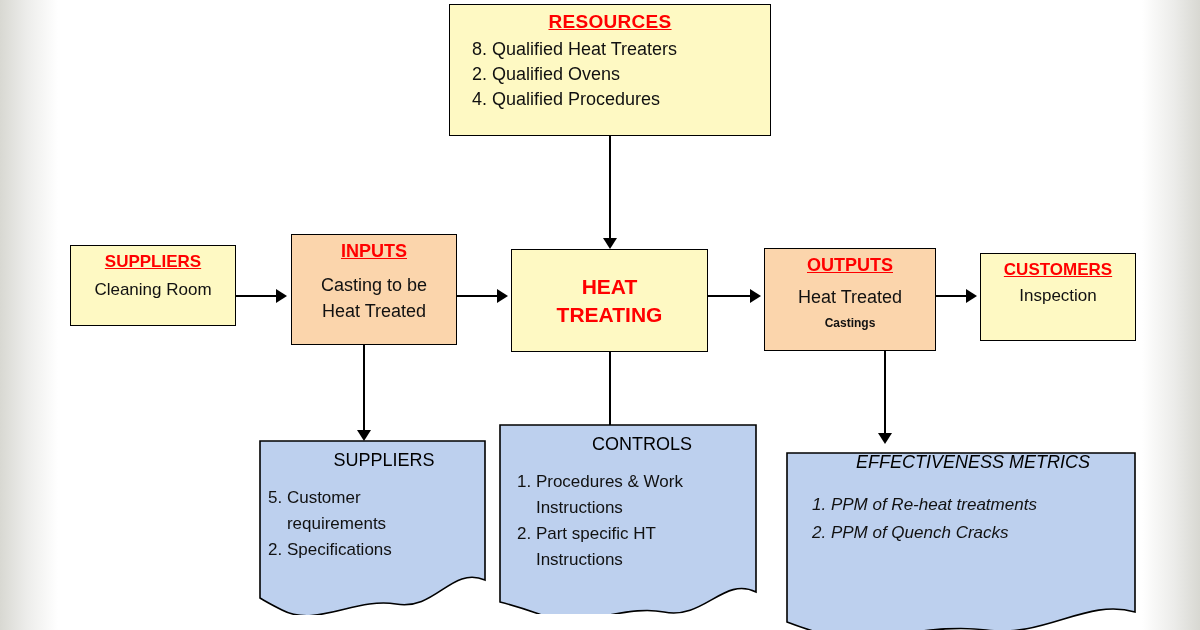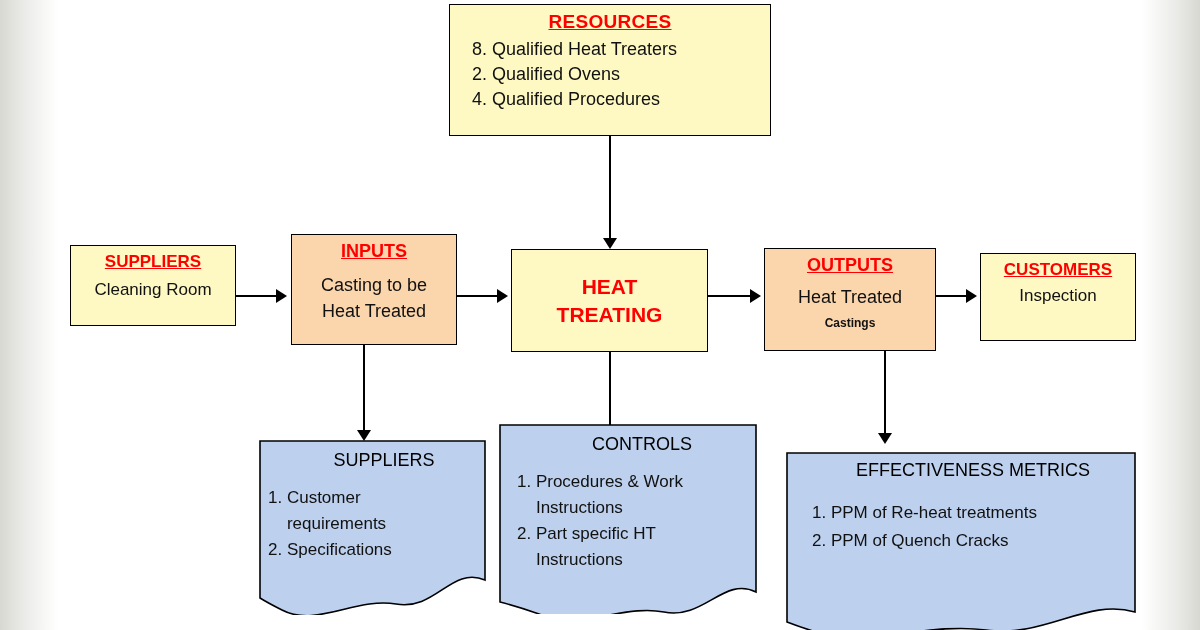--- a/index.html
+++ b/index.html
@@ -168,21 +168,21 @@
 
   <div class="doc-shape" style="left:246px; top:440px; width:240px; height:175px;">
     <svg width="240" height="175" viewBox="0 0 240 175">
       <path d="M14,1 L239,1 L239,140 C205,126 190,171 150,164 C110,157 70,188 36,170 C22,163 14,158 14,158 Z" fill="#bdd0ee" stroke="#000000" stroke-width="1.6"></path>
     </svg>
     <div class="doc-content" style="padding:10px 12px 0 18px;">
       <div style="text-align:center;">
         <span class="title" style="font-size:18px;">SUPPLIERS</span>
       </div>
       <ul class="list" style="font-size:17px; line-height:26px; margin-top:14px; padding-left:4px;">
-        <li>1. Customer
+        <li>5. Customer
     requirements</li>
         <li>2. Specifications</li>
       </ul>
     </div>
   </div>
 
   <div class="doc-shape" style="left:499px; top:424px; width:258px; height:190px;">
     <svg width="258" height="190" viewBox="0 0 258 190">
       <path d="M1,1 L257,1 L257,168 C225,152 205,196 165,188 C125,180 85,206 40,190 C20,183 1,178 1,178 Z" fill="#bdd0ee" stroke="#000000" stroke-width="1.6"></path>
     </svg>
@@ -196,21 +196,21 @@
         <li>2. Part specific HT
     Instructions</li>
       </ul>
     </div>
   </div>
 
   <div class="doc-shape" style="left:786px; top:452px; width:350px; height:178px;">
     <svg width="350" height="178" viewBox="0 0 350 178">
       <path d="M1,1 L349,1 L349,160 C300,146 260,186 200,178 C140,170 80,196 30,180 C14,175 1,170 1,170 Z" fill="#bdd0ee" stroke="#000000" stroke-width="1.6"></path>
     </svg>
-    <div class="doc-content" style="padding:8px 12px 0 12px;">
+    <div class="doc-content" style="padding:0 12px 0 12px;font-style:italic;">
       <div style="text-align:center;">
         <span class="title" style="font-size:18px;">EFFECTIVENESS METRICS</span>
       </div>
       <ul class="list" style="font-size:17px; line-height:28px; margin-top:18px; padding-left:14px;">
         <li>1. PPM of Re-heat treatments</li>
         <li>2. PPM of Quench Cracks</li>
       </ul>
     </div>
   </div>
 

